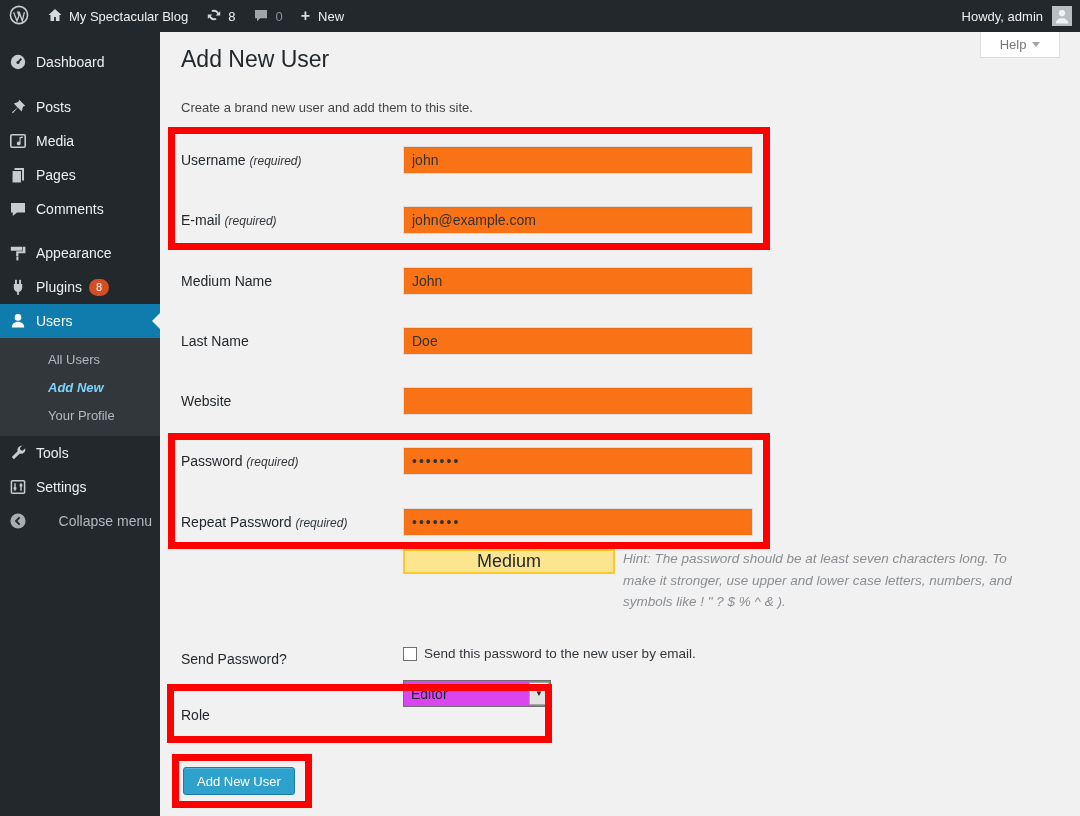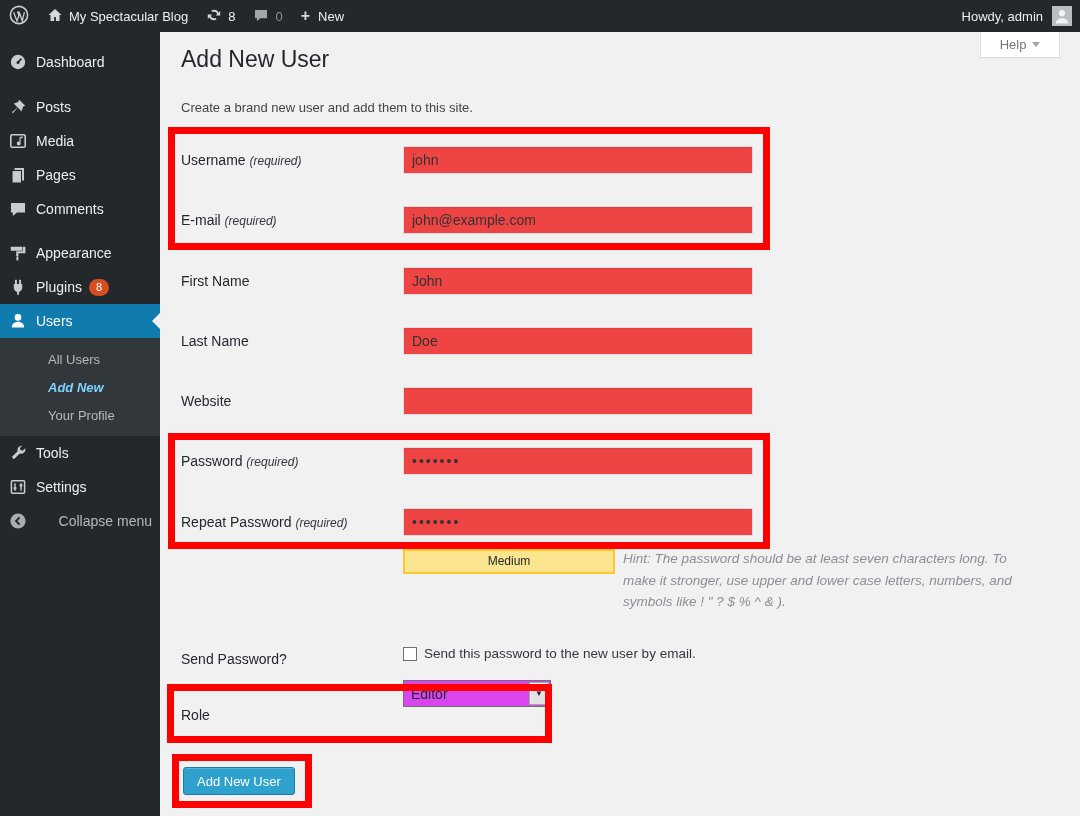--- a/index.html
+++ b/index.html
@@ -40,27 +40,27 @@
               border:1px solid #ddd; border-top:none; color:#777; font-size:13px;
               display:flex; align-items:center; justify-content:center; gap:6px; cursor:pointer; }
   .help-caret { width:0; height:0; border-left:4px solid transparent; border-right:4px solid transparent;
                 border-top:5px solid #a0a5aa; display:inline-block; }
   h1.title { position:absolute; left:21px; top:14px; font-size:23px; font-weight:400; color:#23282d; }
   .subtitle { position:absolute; left:21px; top:68px; font-size:13px; color:#444; }
 
   .row { position:absolute; left:21px; width:880px; }
   .th { display:inline-block; vertical-align:top; width:222px; padding-top:6px; font-size:14px; color:#23282d; }
   .th em { font-size:12px; font-style:italic; color:#32373c; }
-  .ti { width:350px; height:28px; border:1px solid #ddd; background:#ef4444; font-size:14px;
+  .ti { width:350px; height:28px; border:1px solid #ddd; background:#f97316; font-size:14px;
         padding:3px 8px; color:#333; box-shadow:inset 0 1px 2px rgba(0,0,0,0.07);
         font-family:"Liberation Sans", sans-serif; }
   .ti.pw { font-size:14px; letter-spacing:2px; }
 
   .strength { position:absolute; left:243px; top:517px; width:212px; height:25px; background:#fbe58f;
-              border:2px solid #ffc72e; text-align:center; font-size:12px; line-height:21px; color:#23282d; }
+              border:2px solid #ffc72e; text-align:center; font-size:18px; line-height:21px; color:#23282d; }
   .hint { position:absolute; left:223px; top:516px; width:650px; font-size:13.5px; line-height:21.5px;
           font-style:italic; color:#8a8f94; }
   .hint .spacer { float:left; width:240px; height:44px; }
 
   .cb { display:inline-block; vertical-align:top; margin-top:2px; width:14px; height:14px; background:#fff;
         border:1px solid #6f6f6f; cursor:pointer; }
   .cb-text { font-size:13.5px; color:#32373c; margin-left:7px; vertical-align:top; display:inline-block; padding-top:1px; }
 
   .select { position:absolute; left:243px; top:648px; width:148px; height:27px; background:#d946ef;
             border:1px solid #707070; display:flex; align-items:center; cursor:pointer; }
@@ -284,21 +284,21 @@
 
     <div class="row" style="top:174px;">
       <label class="th">
         <span>E-mail</span>
         <em>(required)</em>
       </label><input class="ti" type="text" value="john@example.com" style="">
     </div>
 
     <div class="row" style="top:235px;">
       <label class="th">
-        <span>First Name</span>
+        <span>Medium Name</span>
       </label><input class="ti" type="text" value="John" style="">
     </div>
 
     <div class="row" style="top:295px;">
       <label class="th">
         <span>Last Name</span>
       </label><input class="ti" type="text" value="Doe" style="">
     </div>
 
     <div class="row" style="top:355px;">

